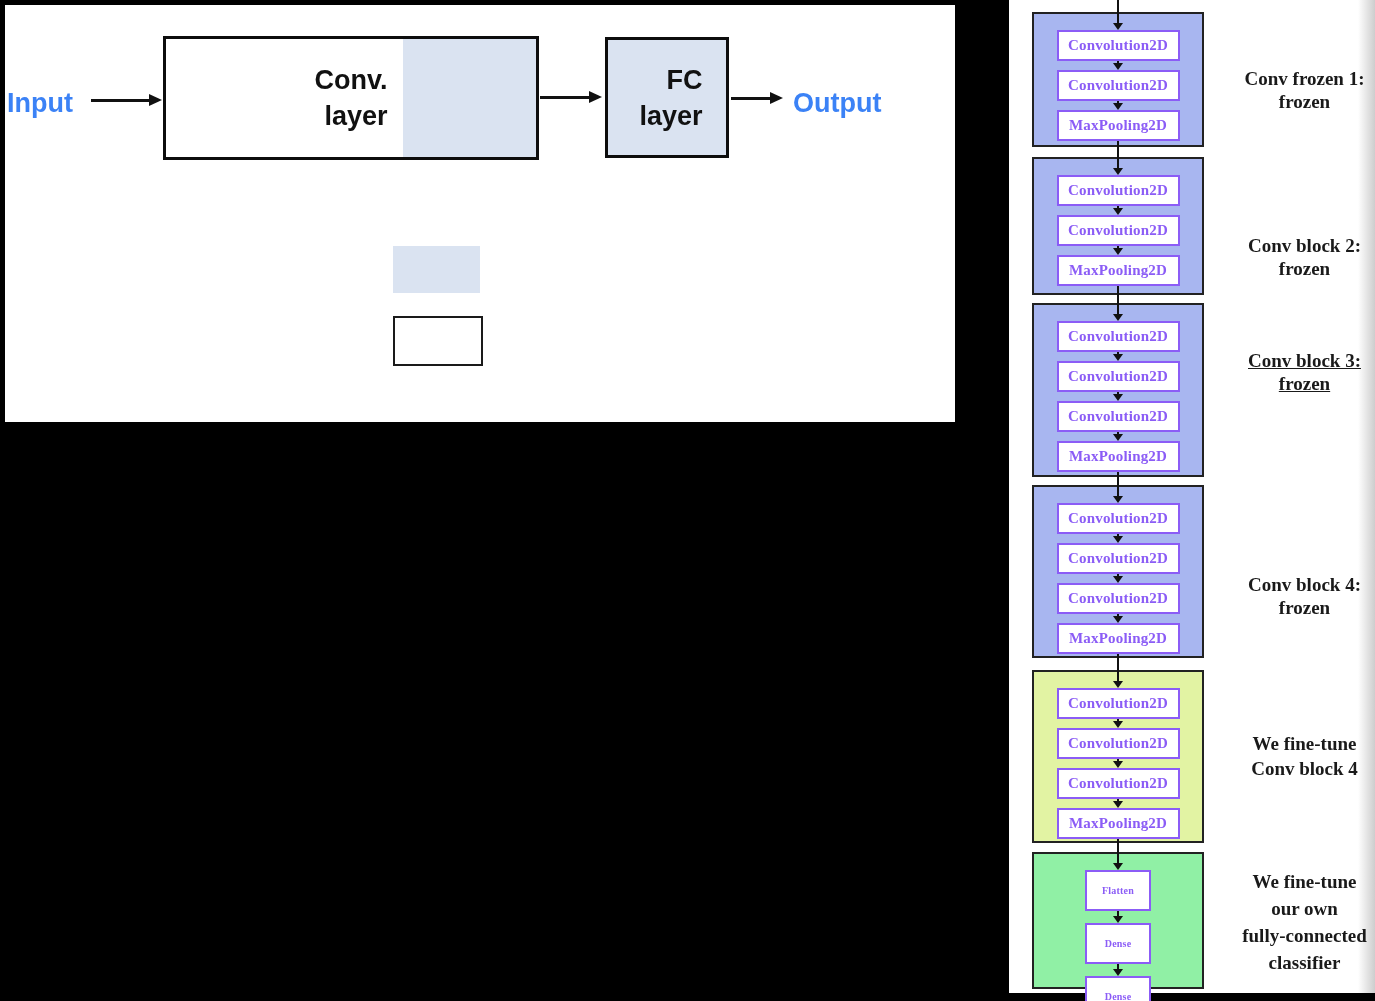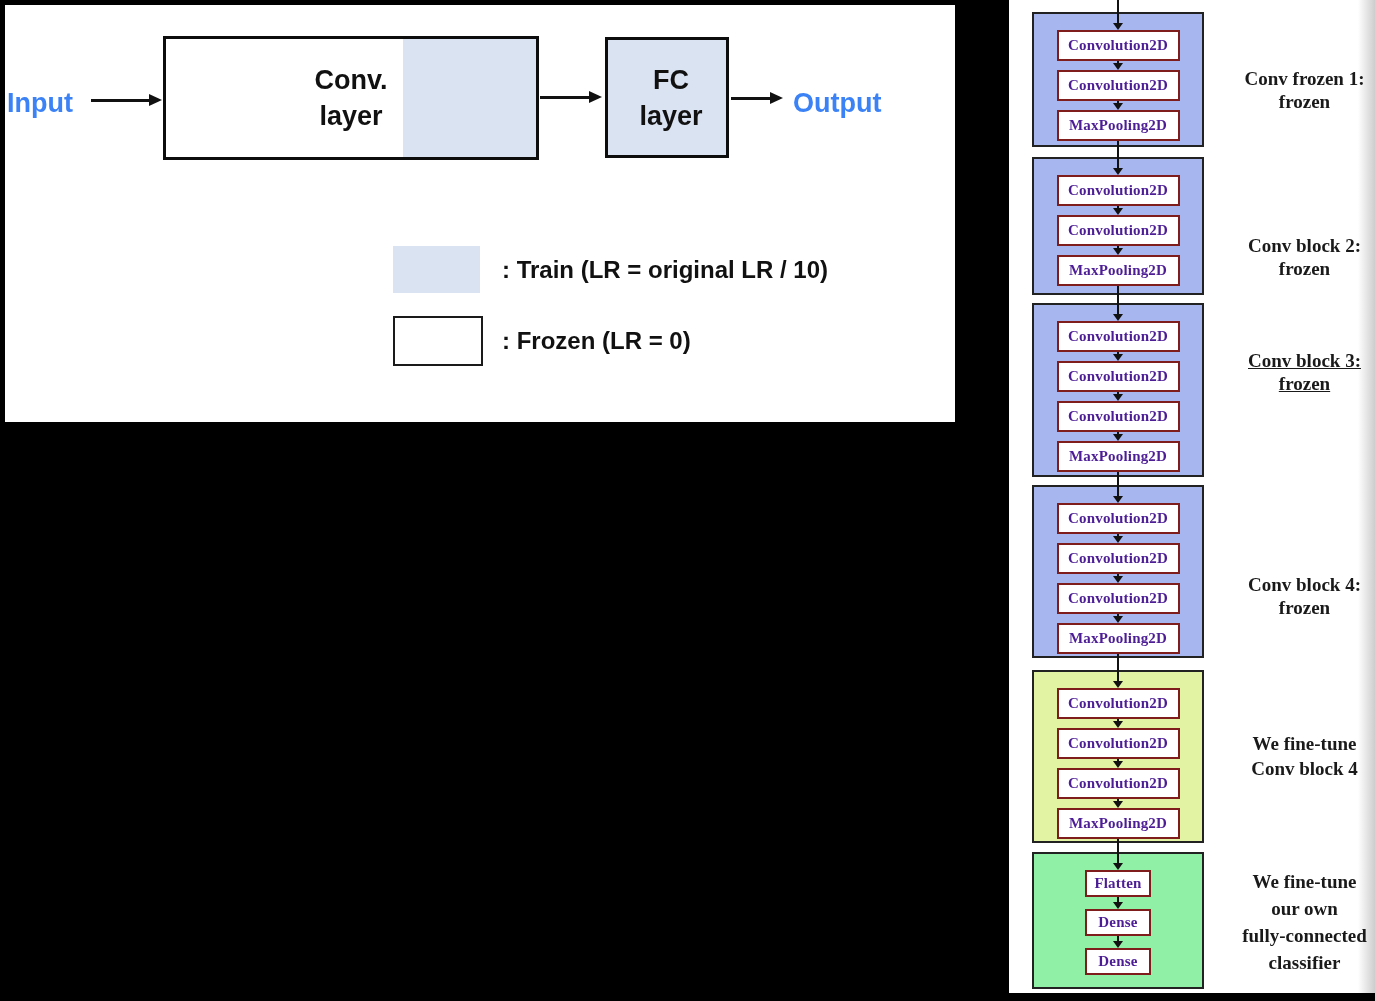--- a/index.html
+++ b/index.html
@@ -16,21 +16,21 @@
   }
   .big-label {
     position:absolute; font:700 27px/32px "Liberation Sans", sans-serif; color:#3b82f6;
     white-space:nowrap;
   }
   .flow-box {
     position:absolute; border:3px solid #0d0d0d; display:flex;
     align-items:center; justify-content:center;
   }
   .flow-box .box-text {
-    font:700 27px/36px "Liberation Sans", sans-serif; color:#111; text-align:center;
+    font:700 27px/36px "Liberation Sans", sans-serif; color:#111; text-align:right;
   }
   .conv-box { left:158px; top:31px; width:376px; height:124px;
     background:linear-gradient(to right, #ffffff 0%, #ffffff 64%, #dae3f1 64%, #dae3f1 100%);
   }
   .fc-box { left:600px; top:32px; width:124px; height:121px; background:#dae3f1;padding-left:8px; }
 
   .harrow { position:absolute; height:13px; }
   .harrow::before { content:""; position:absolute; left:0; right:10px; top:5px; height:3px; background:#111; }
   .harrow::after { content:""; position:absolute; right:0; top:0;
     border-top:6.5px solid transparent; border-bottom:6.5px solid transparent; border-left:13px solid #111; }
@@ -50,26 +50,26 @@
 
   .block {
     position:absolute; left:23px; width:172px; border:2.5px solid #222;
     display:flex; flex-direction:column; align-items:center;
   }
   .block-blue { background:#a8b6f0; }
   .block-lime { background:#e2f3a3; }
   .block-green { background:#90f0a5; }
 
   .layer {
-    flex:none; width:123px; height:31px; background:#fff; border:2px solid #7f1d1d;
+    flex:none; width:123px; height:31px; background:#fff; border:2px solid #8b5cf6;
     display:flex; align-items:center; justify-content:center;
-    font:700 15px/15px "Liberation Serif", serif; color:#4c1d95; letter-spacing:.2px;
+    font:700 15px/15px "Liberation Serif", serif; color:#8b5cf6; letter-spacing:.2px;
     position:relative; z-index:3;
   }
-  .layer.small { width:66px; height:27px; font-size:15px; }
+  .layer.small { width:66px; height:41px; font-size:10px; }
 
   .entry-arrow, .varrow { flex:none; position:relative; width:100%; z-index:2; }
   .entry-arrow { height:16px; }
   .entry-arrow::before { content:""; position:absolute; left:calc(50% - 1px); top:-3px; width:2px; height:12px; background:#111; }
   .entry-arrow::after  { content:""; position:absolute; left:calc(50% - 5.5px); top:9px;
     border-left:5.5px solid transparent; border-right:5.5px solid transparent; border-top:7px solid #111; }
   .varrow { height:9px; }
   .varrow::before { content:""; position:absolute; left:calc(50% - 1px); top:-1px; width:2px; height:4px; background:#111; }
   .varrow::after  { content:""; position:absolute; left:calc(50% - 5.5px); top:2px;
     border-left:5.5px solid transparent; border-right:5.5px solid transparent; border-top:7px solid #111; }
@@ -110,24 +110,22 @@
         <div>FC</div>
         <div>layer</div>
       </div>
     </div>
 
     <div class="harrow" style="left:726px; top:87px; width:52px;"></div>
 
     <div class="big-label" style="left:788px; top:82px;">Output</div>
 
     <div class="legend-swatch swatch-train"></div>
-    <div class="legend-text" style="top:250px;">: Train (LR = original LR / 10)</div>
 
     <div class="legend-swatch swatch-frozen"></div>
-    <div class="legend-text" style="top:321px;">: Frozen (LR = 0)</div>
   </div>
 
   <div class="right-strip">
     <div class="edge-shade"></div>
 
     <div class="vseg" style="top:0; height:14px;"></div>
     <div class="vseg" style="top:136px; height:23px;"></div>
     <div class="vseg" style="top:284px; height:21px;"></div>
     <div class="vseg" style="top:466px; height:21px;"></div>
     <div class="vseg" style="top:647px; height:25px;"></div>

